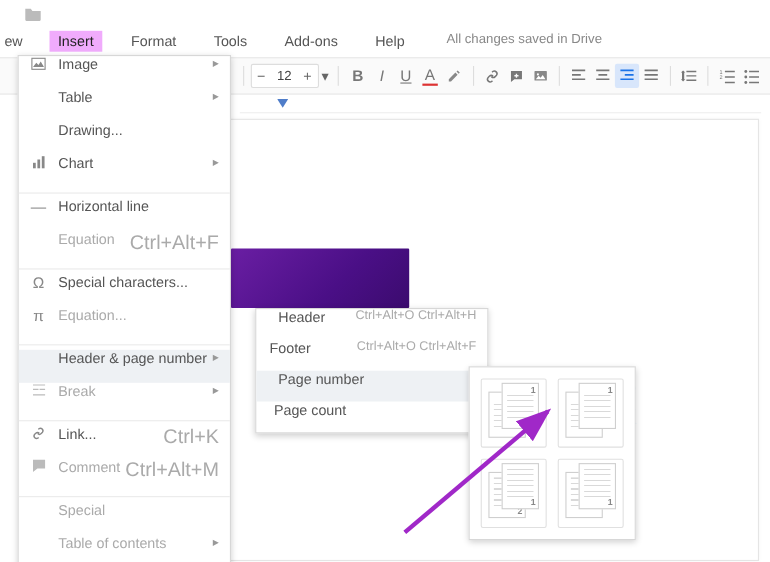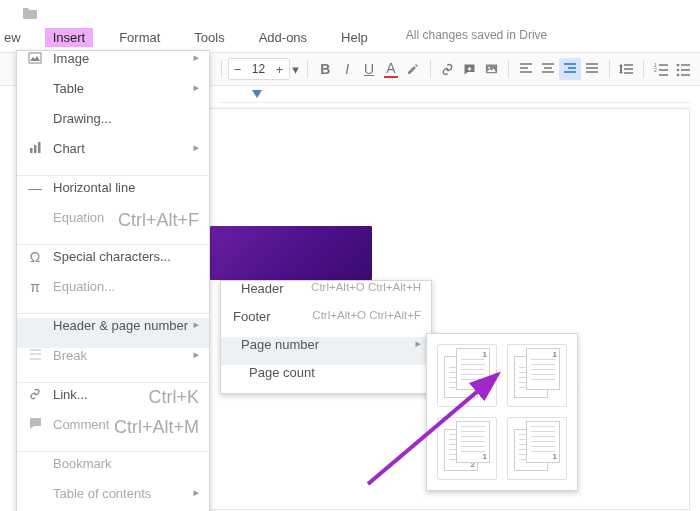--- a/index.html
+++ b/index.html
@@ -32,21 +32,21 @@
   .dd1{left:16px;top:50px;width:192px}
   .row{display:flex;height:30px;padding:0 10px 0 8px;color:#555}
   .row .ic{width:20px;display:flex;justify-content:center;color:#888;font-size:14px}
   .row .lab{flex:1;margin-left:8px}
   .row .arrow{color:#999;font-size:11px}
   .row .short{color:#aaa;font-size:18px}
   .row.hl{background:#eef1f4}
   .row.dim{color:#aaa}
   .hr{height:1px;background:#eaeaea;margin:4px 0}
   
-  .dd2{left:220px;top:280px;width:210px}
+  .dd2{left:232px;top:280px;width:210px}
   .dd2 .row{height:28px}
   .dd2 .short{font-size:11.5px}
   
   .pn{position:absolute;left:426px;top:333px;width:152px;height:158px;background:#fff;border:1px solid #d7d7d7;box-shadow:0 2px 6px rgba(0,0,0,.2);display:grid;grid-template-columns:1fr 1fr;grid-template-rows:1fr 1fr;gap:10px;padding:10px;box-sizing:border-box}
   .opt{border:1px solid #e0e0e0;border-radius:2px;position:relative;display:flex;align-items:center;justify-content:center}
   .mini{position:relative;width:46px;height:56px}
   .sheet{position:absolute;width:32px;height:40px;background:#fff;border:1px solid #cfcfcf}
   .sheet .lines{position:absolute;left:4px;right:4px;top:10px;bottom:6px;background:repeating-linear-gradient(#d9d9d9 0 1px,transparent 1px 5px)}
   .sheet .num{position:absolute;font-size:8px;color:#888;font-weight:bold}
   
@@ -258,21 +258,21 @@
           <svg width="13" height="13">
             <path fill="#bbb" d="M1 1h11v8H5l-4 3V1z"></path>
           </svg>
         </span>
         <span class="lab">Comment</span>
         <span class="short">Ctrl+Alt+M</span>
       </div>
   <div class="hr"></div>
   <div class="row dim">
         <span class="ic"></span>
-        <span class="lab">Bookmark</span>
+        <span class="lab">Special</span>
       </div>
   <div class="row dim">
         <span class="ic"></span>
         <span class="lab">Table of contents</span>
         <span class="arrow">▸</span>
       </div>
 </div>
 
 <div class="dd dd2">
   <div class="row">
@@ -281,21 +281,21 @@
       </div>
   <div class="row">
         <span class="lab" style="margin-left:4px">Footer</span>
         <span class="short">Ctrl+Alt+O Ctrl+Alt+F</span>
       </div>
   <div class="row hl">
         <span class="lab" style="margin-left:12px">Page number</span>
         <span class="arrow">▸</span>
       </div>
   <div class="row">
-        <span class="lab" style="margin-left:20px">Page count</span>
+        <span class="lab" style="margin-left:8px">Page count</span>
       </div>
 </div>
 
 <div class="pn">
   <div class="opt">
     <div class="mini">
       <div class="sheet" style="left:0;top:8px">
             <div class="lines"></div>
             <span class="num" style="top:1px;right:2px">2</span>
           </div>

